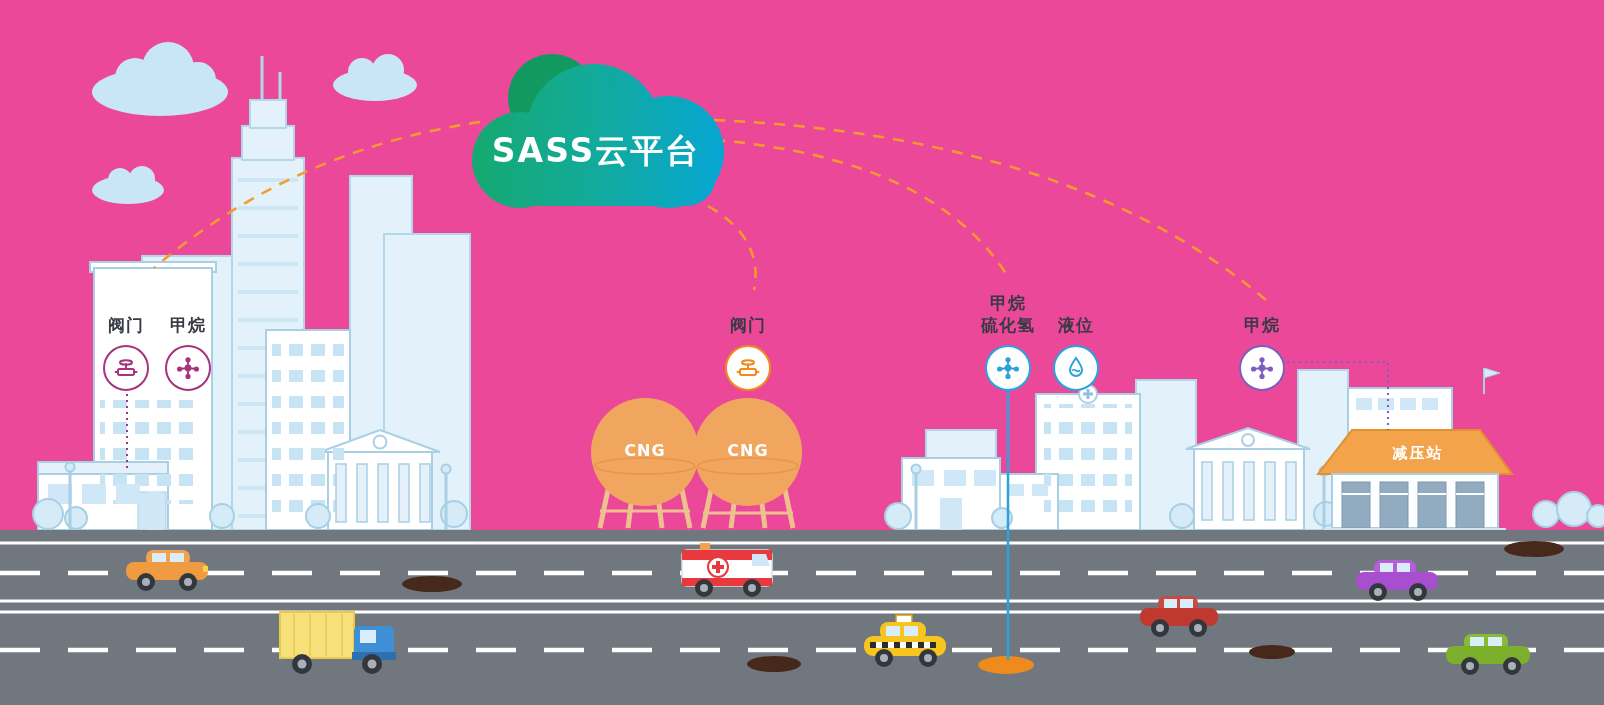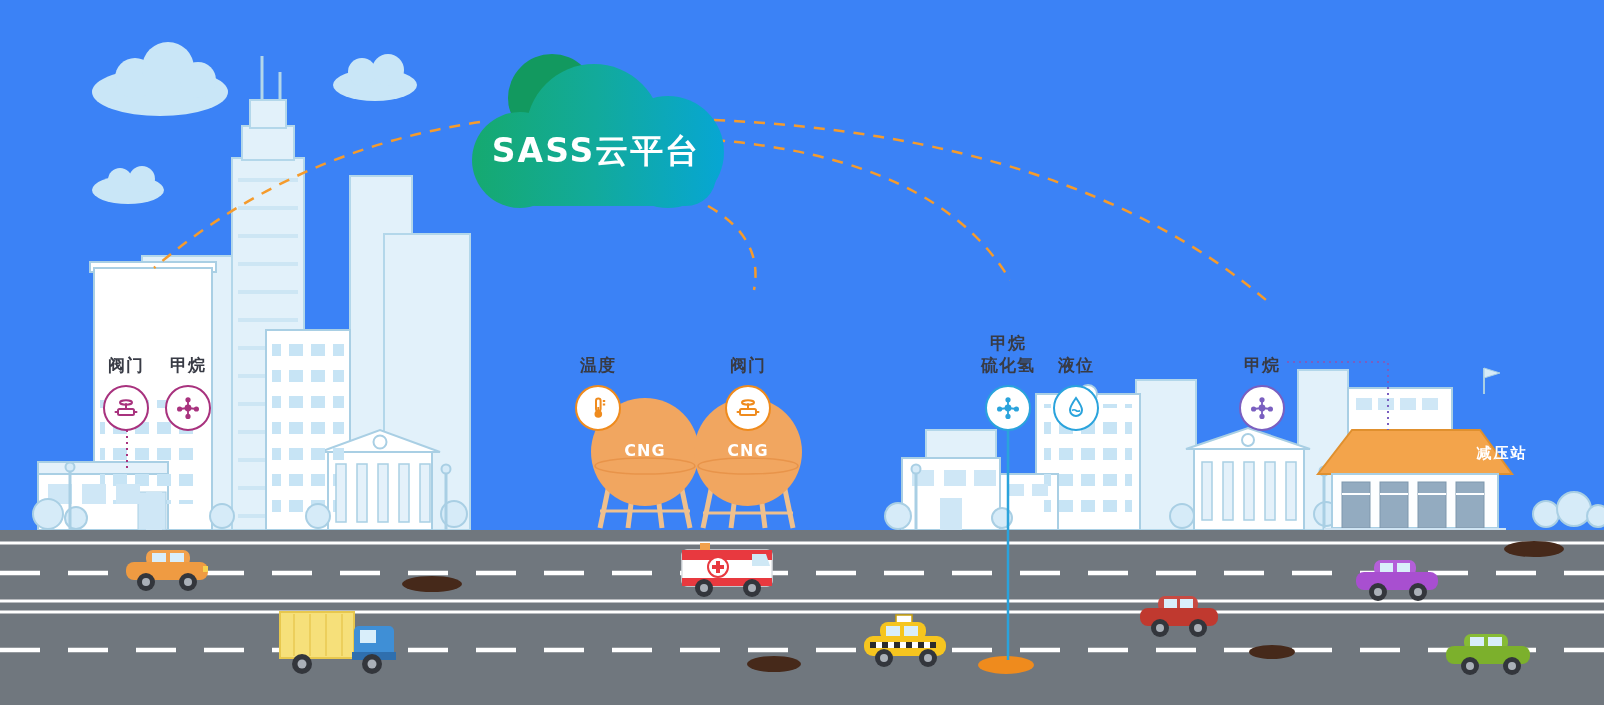--- a/index.html
+++ b/index.html
@@ -1,22 +1,22 @@
 <!DOCTYPE html>
 <html><head>
 <meta charset="utf-8">
 <style>
   html,body{margin:0;padding:0;background:#fff;}
-  .scene{position:relative;width:1604px;height:705px;background:#3b82f6;overflow:hidden;
+  .scene{position:relative;width:1604px;height:705px;background:#ec4899;overflow:hidden;
          font-family:"DejaVu Sans","Liberation Sans",sans-serif;}
   .bg{position:absolute;left:0;top:0;}
   .cloud-title{position:absolute;left:596px;top:151px;transform:translate(-50%,-50%);
          color:#ffffff;font-size:33px;font-weight:bold;letter-spacing:2px;white-space:nowrap;}
   .sensor{position:absolute;top:288px;transform:translateX(-50%);display:flex;
-         flex-direction:column;align-items:center;width:96px;margin-top:40px;}
+         flex-direction:column;align-items:center;width:96px;}
   .s-label{height:48px;display:flex;flex-direction:column;align-items:center;justify-content:flex-end;
          font-weight:bold;font-size:17px;color:#383b45;line-height:1.3;letter-spacing:1px;white-space:nowrap;}
   .s-icon{margin-top:9px;width:46px;height:46px;border-radius:50%;background:#fff;
          border:2.5px solid currentColor;display:flex;align-items:center;justify-content:center;box-sizing:border-box;}
   .g-magenta{color:#a8327e}.g-orange{color:#ef8b1d}.g-blue{color:#2aa3dc}.g-purple{color:#7a5fc0}
   .tank-label{position:absolute;transform:translate(-50%,-50%);color:#fff;font-weight:bold;
          font-size:16px;letter-spacing:1px;}
   .station-label{position:absolute;transform:translate(-50%,-50%);color:#fff;font-weight:bold;
          font-size:15px;letter-spacing:2px;}
 </style>
@@ -367,34 +367,20 @@
           </g>
           <circle cx="13" cy="13" r="3.4" fill="currentColor"></circle>
           <circle cx="13" cy="4.8" r="2.6" fill="currentColor"></circle>
           <circle cx="4.6" cy="14" r="2.6" fill="currentColor"></circle>
           <circle cx="21.4" cy="14" r="2.6" fill="currentColor"></circle>
           <circle cx="13" cy="21.4" r="2.6" fill="currentColor"></circle>
         </svg>
   </div>
 </div>
 
-<div class="sensor g-orange" style="left:598px">
-  <div class="s-label">温度</div>
-  <div class="s-icon">
-    <svg width="26" height="26" viewBox="0 0 26 26">
-          <g fill="none" stroke="currentColor" stroke-width="2">
-            <rect x="11" y="3.5" width="4.6" height="12.5" rx="2.3"></rect>
-            <line x1="13.3" y1="12" x2="13.3" y2="16"></line>
-            <line x1="17.8" y1="6" x2="20.2" y2="6"></line>
-            <line x1="17.8" y1="9.5" x2="20.2" y2="9.5"></line>
-          </g>
-          <circle cx="13.3" cy="19" r="3.8" fill="currentColor"></circle>
-        </svg>
-  </div>
-</div>
 <div class="sensor g-orange" style="left:748px">
   <div class="s-label">阀门</div>
   <div class="s-icon">
     <svg width="26" height="26" viewBox="0 0 26 26">
           <g fill="none" stroke="currentColor" stroke-width="2" stroke-linecap="round">
             <rect x="5" y="14" width="16" height="6" rx="1.5"></rect>
             <line x1="2.5" y1="17" x2="5" y2="17"></line>
             <line x1="21" y1="17" x2="23.5" y2="17"></line>
             <line x1="13" y1="14" x2="13" y2="9"></line>
             <ellipse cx="13" cy="7.5" rx="6" ry="2.2"></ellipse>
@@ -448,15 +434,15 @@
           <circle cx="13" cy="4.8" r="2.6" fill="currentColor"></circle>
           <circle cx="4.6" cy="14" r="2.6" fill="currentColor"></circle>
           <circle cx="21.4" cy="14" r="2.6" fill="currentColor"></circle>
           <circle cx="13" cy="21.4" r="2.6" fill="currentColor"></circle>
         </svg>
   </div>
 </div>
 
 <span class="tank-label" style="left:645px;top:450px">CNG</span>
 <span class="tank-label" style="left:748px;top:450px">CNG</span>
-<span class="station-label" style="left:1502px;top:453px">减压站</span>
+<span class="station-label" style="left:1418px;top:453px">减压站</span>
 
 </div>
 
 </body></html>

